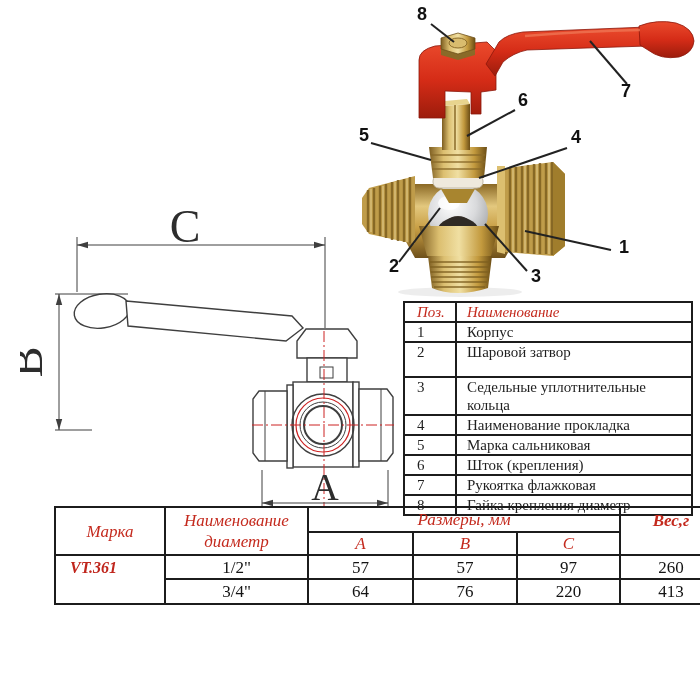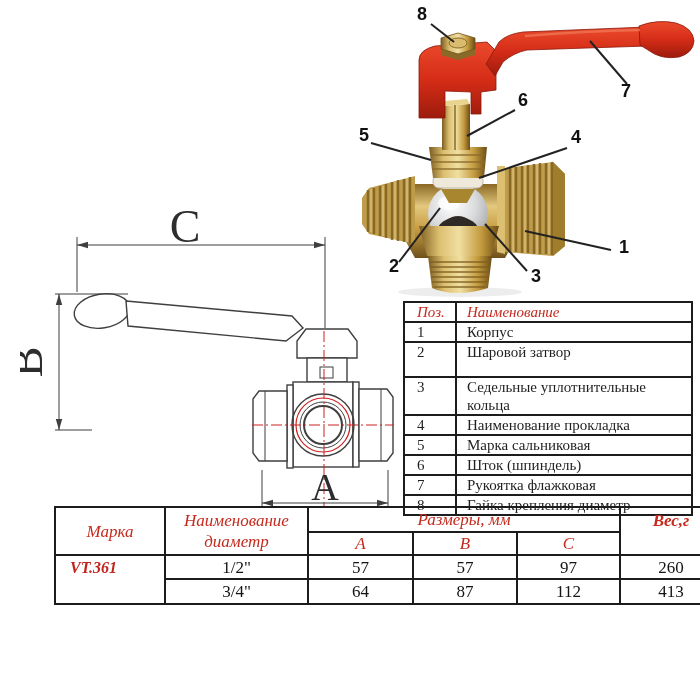--- a/index.html
+++ b/index.html
@@ -270,21 +270,21 @@
     <tr>
       <td>4</td>
       <td>Наименование прокладка</td>
     </tr>
     <tr>
       <td>5</td>
       <td>Марка сальниковая</td>
     </tr>
     <tr>
       <td>6</td>
-      <td>Шток (шпиндель)</td>
+      <td>Шток (крепления)</td>
     </tr>
     <tr>
       <td>7</td>
       <td>Рукоятка флажковая</td>
     </tr>
     <tr>
       <td>8</td>
       <td>Гайка крепления диаметр</td>
     </tr>
   </tbody>
@@ -315,20 +315,20 @@
       <td rowspan="2" class="brand-val">VT.361</td>
       <td>1/2"</td>
       <td>57</td>
       <td>57</td>
       <td>97</td>
       <td>260</td>
     </tr>
     <tr class="dr2">
       <td>3/4"</td>
       <td>64</td>
-      <td>87</td>
-      <td>112</td>
+      <td>76</td>
+      <td>220</td>
       <td>413</td>
     </tr>
   </tbody>
     </table>
 
 </div>
 
 </body></html>

